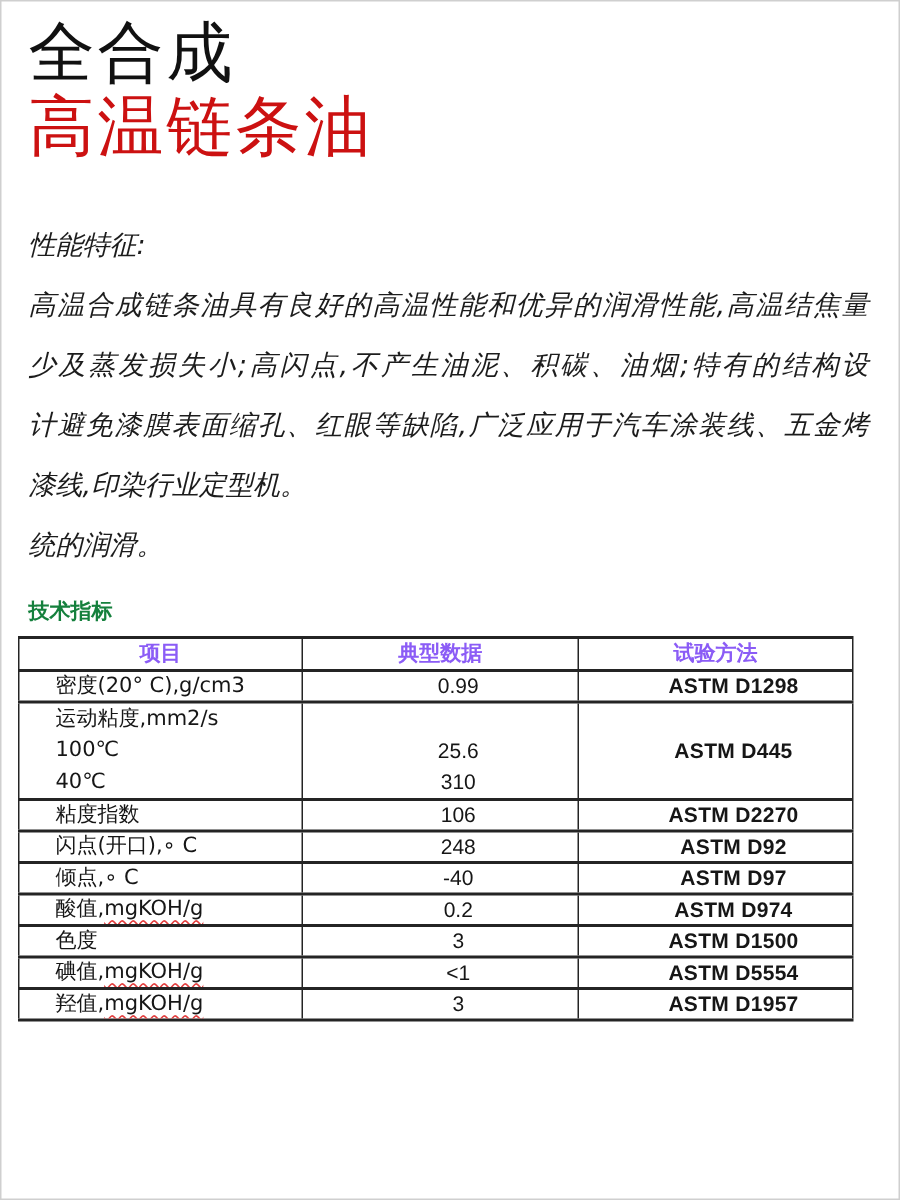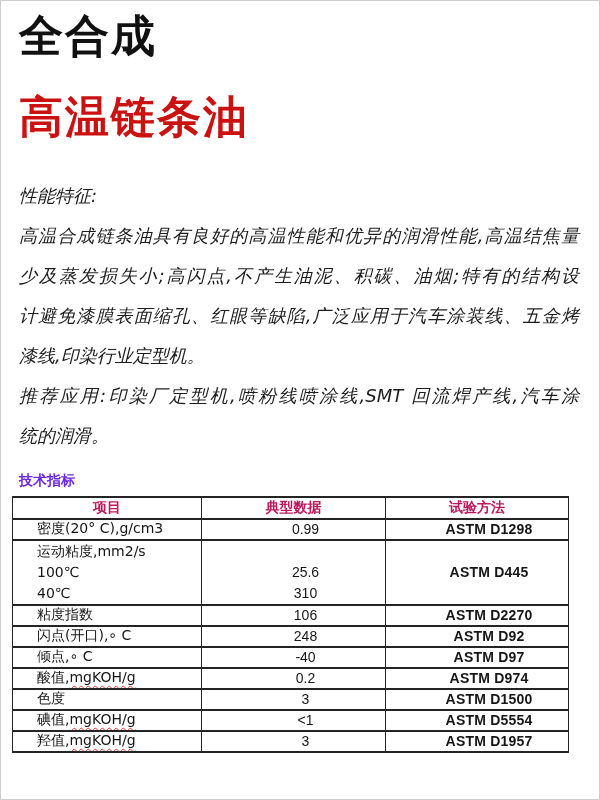--- a/index.html
+++ b/index.html
@@ -9,27 +9,26 @@
     width:600px; height:800px;
     background:#ffffff;
     border:1px solid #cfcfcf;
     overflow:hidden;
     padding:10px 20px 0 18px;
     font-family:"DejaVu Sans","Liberation Sans",sans-serif;
     color:#1c1c1c;
   }
   .title {
     font-size:44px;
-    font-weight:700;
+    font-weight:400;
     line-height:1.12;
     letter-spacing:2px;
     color:#111111;
   }
   .title-red {
-    margin-top:32px;
     color:#cc1111;
   }
   .body-text {
     margin-top:34px;
     font-size:18px;
     line-height:40px;
     font-style:italic;
   }
   .tline {
     text-align:justify;
@@ -37,21 +36,21 @@
   }
   .tline-end {
     text-align:center;
     text-align-last:left;
   }
   .specs-heading {
     margin-top:14px;
     font-size:14px;
     font-weight:600;
     line-height:20px;
-    color:#6d28d9;
+    color:#15803d;
   }
   table.specs {
     width:556px;
     margin:6px 0 0 -7px;
     border-collapse:collapse;
     table-layout:fixed;
   }
   .specs col.c1 { width:189px; }
   .specs col.c2 { width:184px; }
   .specs col.c3 { width:183px; }
@@ -59,21 +58,21 @@
     border:1px solid #242424;
     border-top-width:2px;
     border-bottom-width:2px;
     overflow:hidden;
   }
   .specs th {
     height:22px;
     font-size:14px;
     font-weight:700;
     text-align:center;
-    color:#be185d;
+    color:#8b5cf6;
   }
   .specs td { height:21px; font-size:14px; vertical-align:middle; color:#161616;padding-left:24px; }
   .c-item { text-align:left; padding-left:7px; }
   .c-val  { text-align:center; font-family:"Liberation Sans",sans-serif; }
   .c-method {
     text-align:center;
     font-weight:700;
     font-size:13px;
     font-family:Liberation Sans, sans-serif;
     letter-spacing:0.2px;
@@ -97,21 +96,20 @@
 
   <div class="body-text">
     <div>性能特征:</div>
     <div>
       <div class="tline">高温合成链条油具有良好的高温性能和优异的润滑性能,高温结焦量</div>
       <div class="tline">少及蒸发损失小;高闪点,不产生油泥、积碳、油烟;特有的结构设</div>
       <div class="tline">计避免漆膜表面缩孔、红眼等缺陷,广泛应用于汽车涂装线、五金烤</div>
       <div class="tline-end">漆线,印染行业定型机。</div>
     </div>
     <div>
-      <div class="tline">推荐应用:印染厂定型机,喷粉线喷涂线,SMT 回流焊产线,汽车涂</div>
       <div class="tline-end">统的润滑。</div>
     </div>
   </div>
 
   <div class="specs-heading">技术指标</div>
 
   <table class="specs">
     <colgroup>
         <col class="c1">
         <col class="c2">

